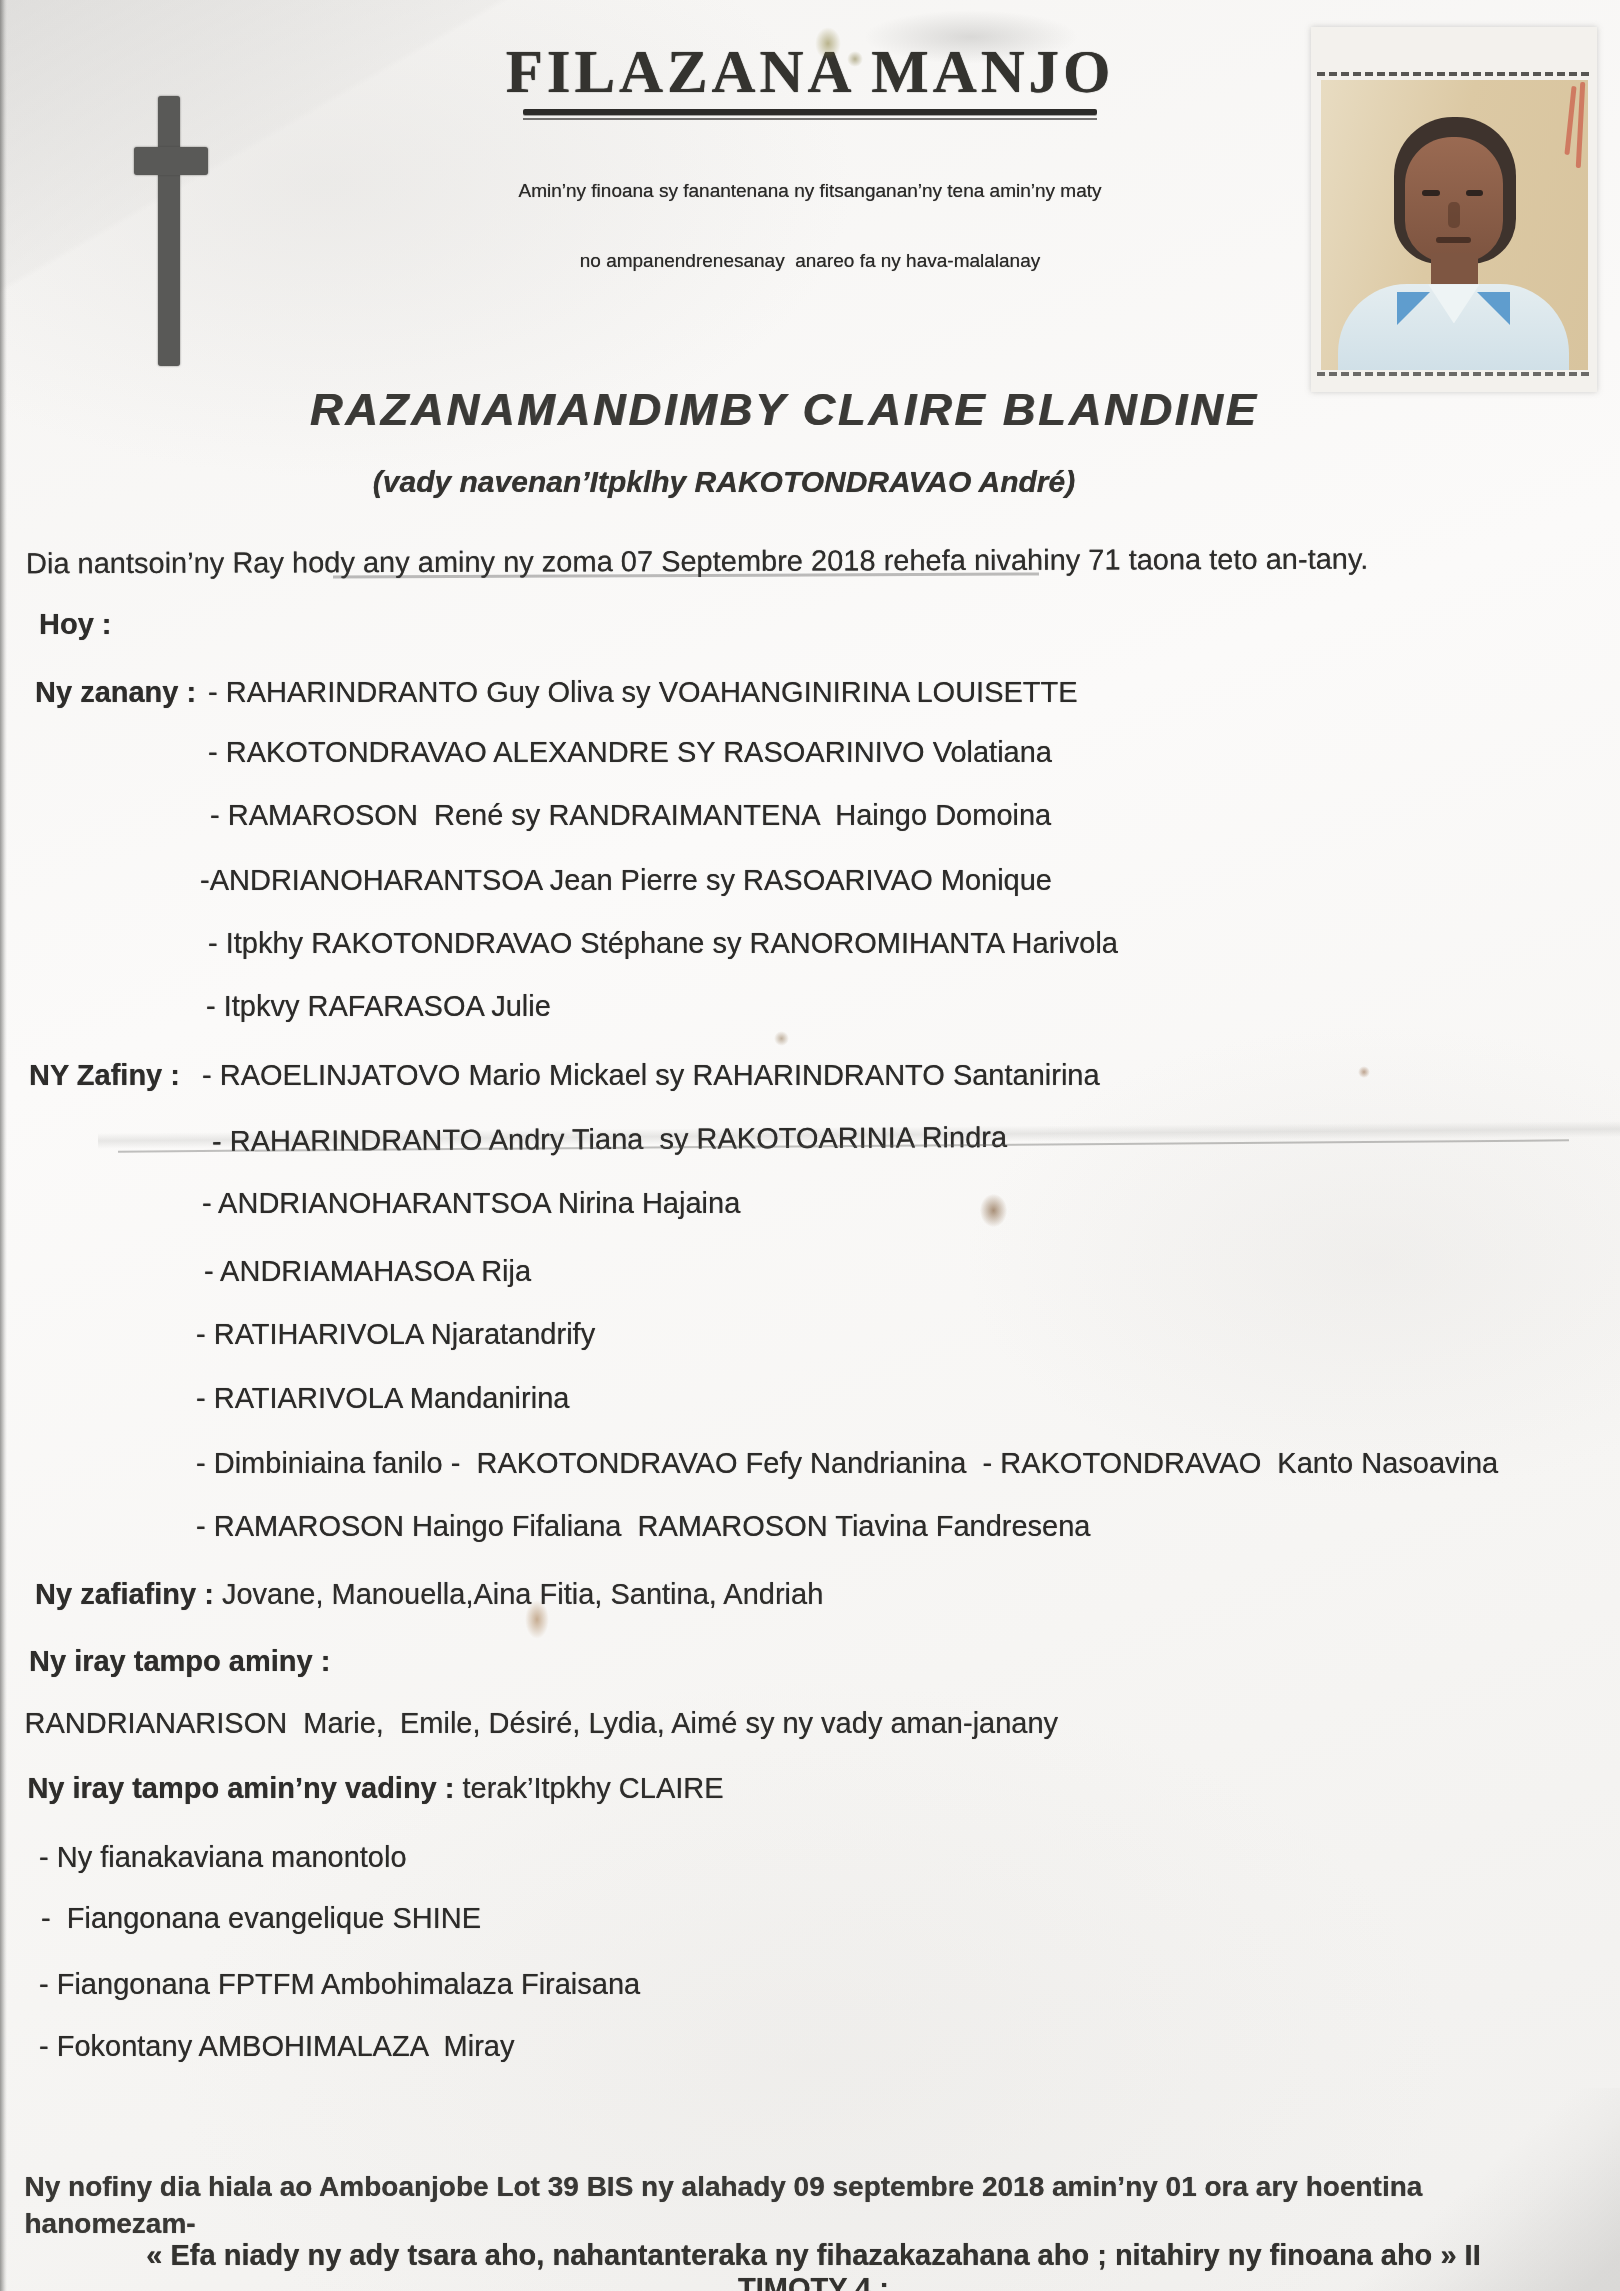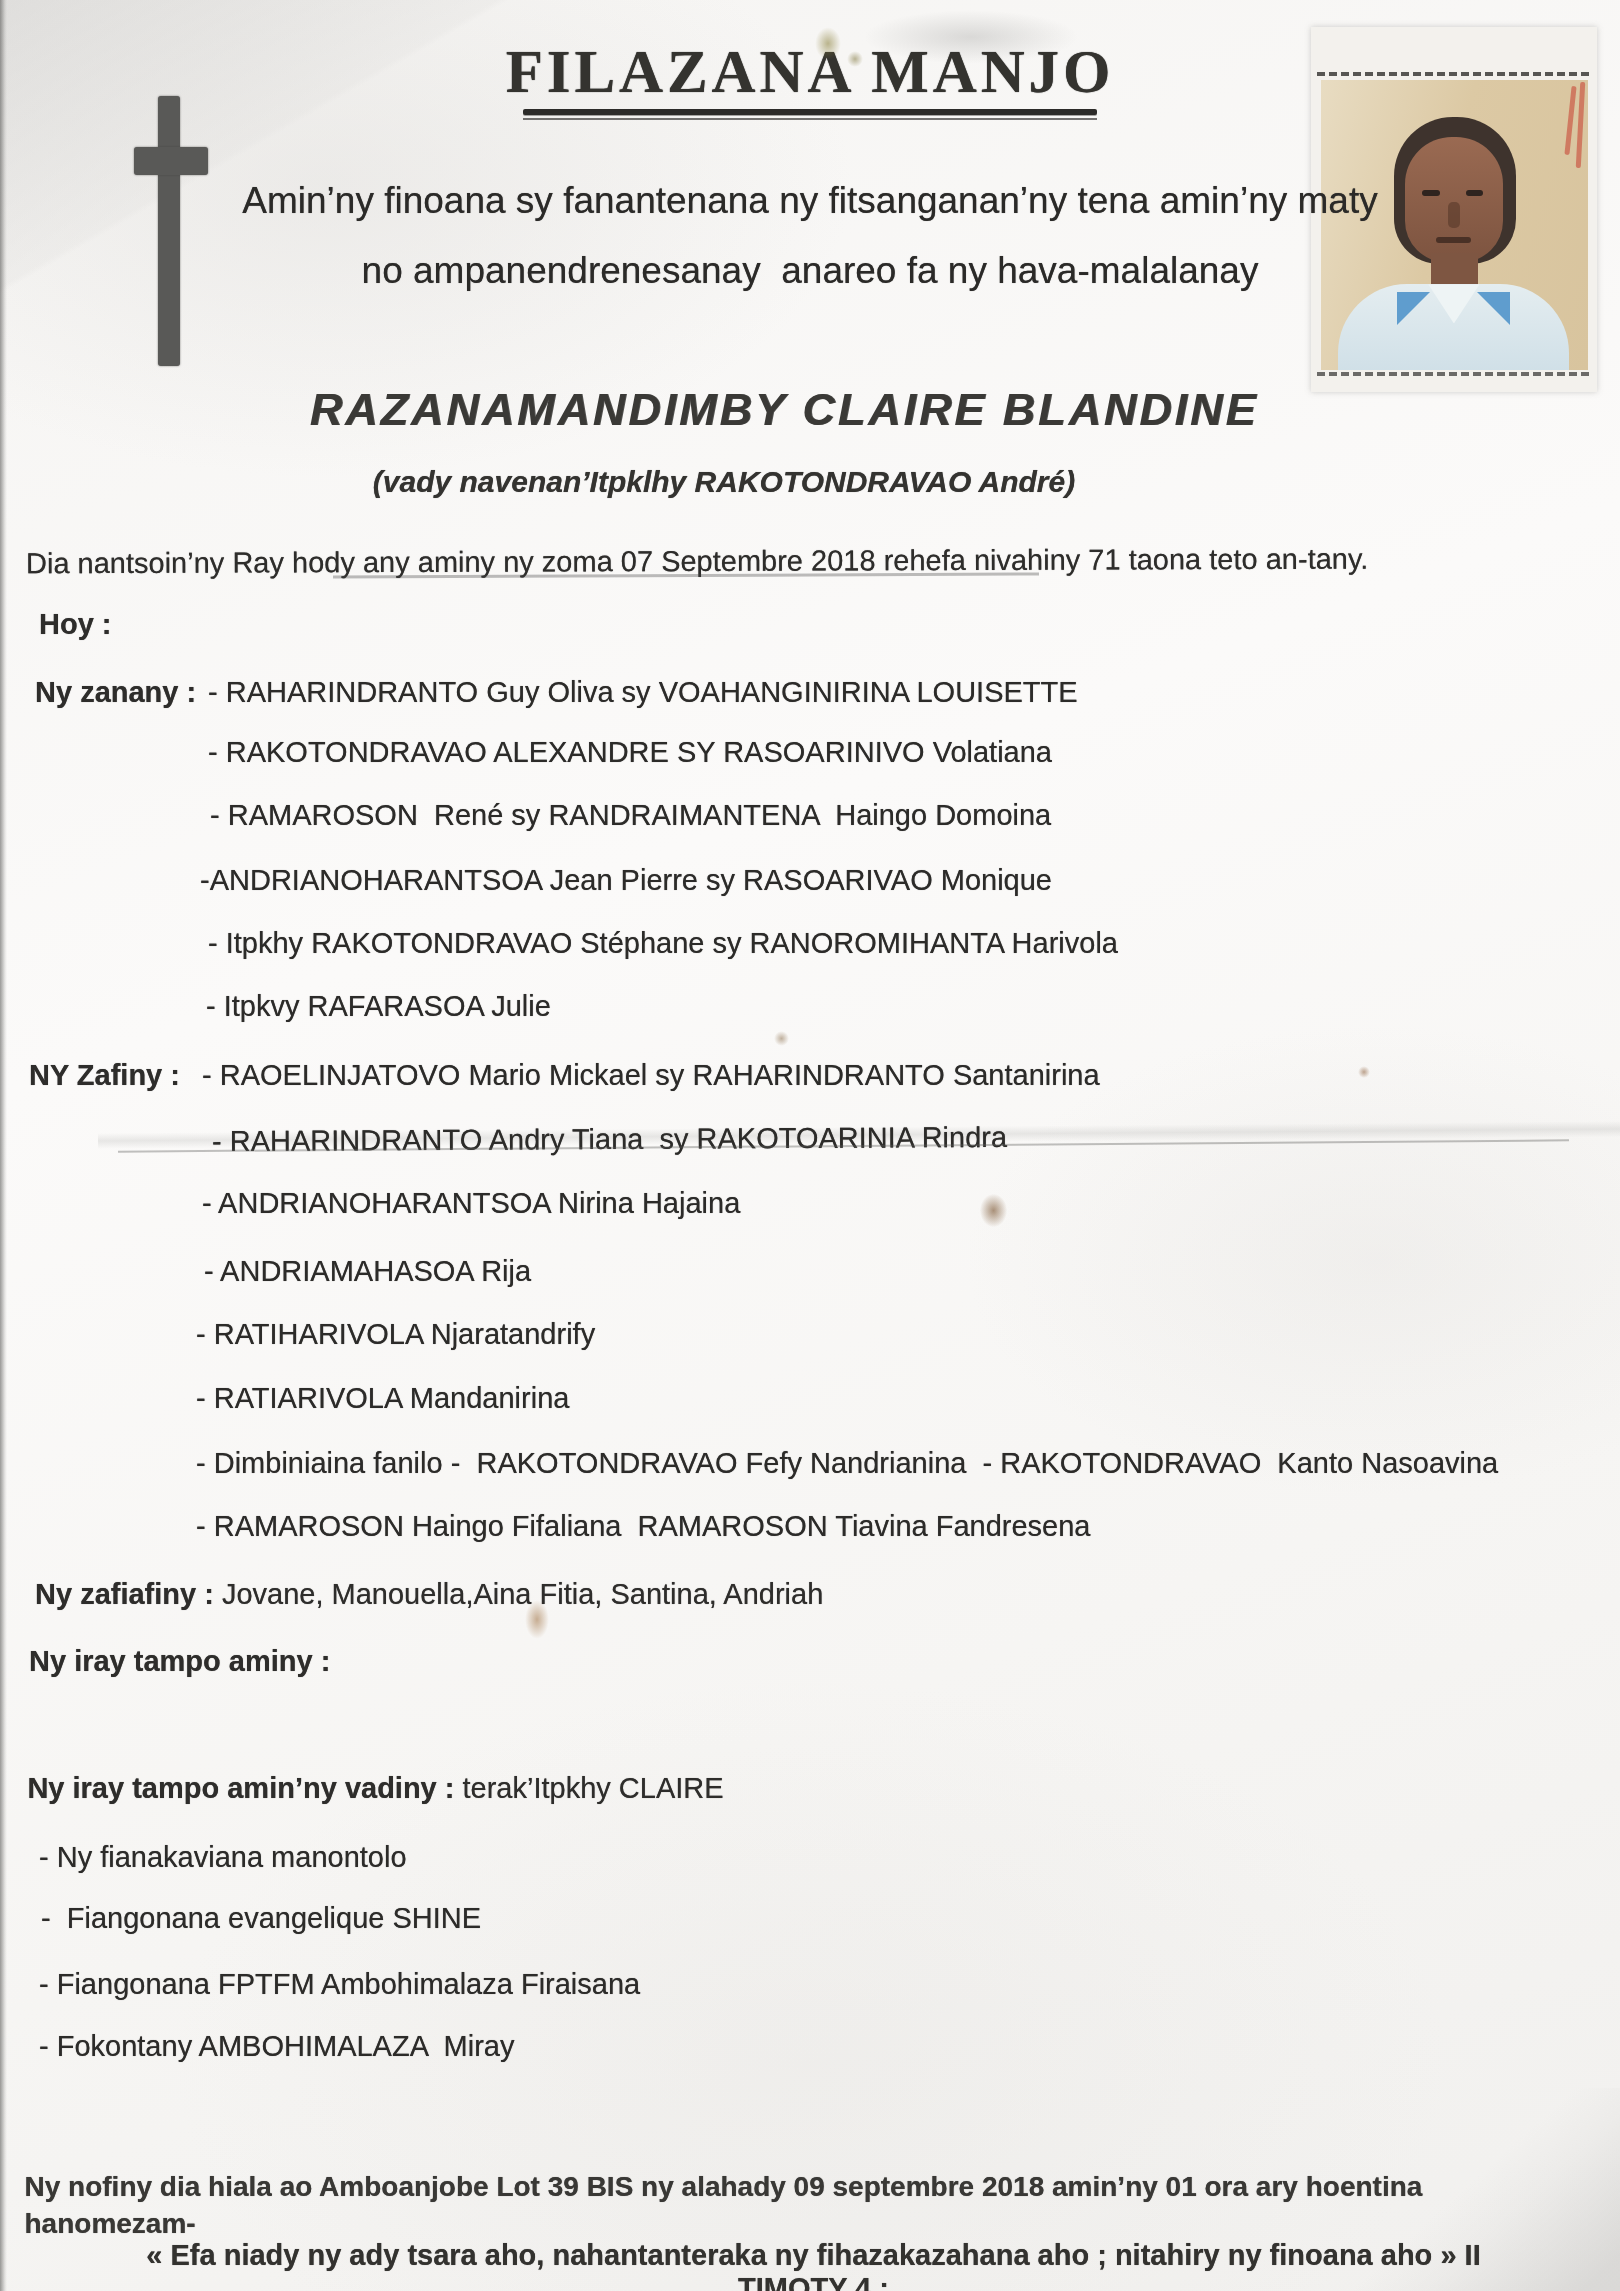--- a/index.html
+++ b/index.html
@@ -14,21 +14,21 @@
   }
   .txt{position:absolute; white-space:pre-wrap; text-shadow:0 0 0.7px rgba(35,35,35,.75);}
   .b{font-weight:700;}
   .title{
     font-family:"Liberation Serif", serif; font-weight:700; font-size:61px; letter-spacing:3.9px;
     color:#34332f; text-shadow:0 0 1px rgba(30,30,28,.9);
   }
   .title-wrap{position:absolute; top:37px; left:0; width:1620px; text-align:center;}
   .title-underline{width:574px; height:5.9px; background:#2c2b29; margin:2px auto 0; border-radius:2px; box-shadow:0 1px 0 rgba(44,43,41,.4);}
   .title-underline2{width:574px; height:2px; background:rgba(44,43,41,.65); margin:2.9px auto 0;}
-  .center-line{position:absolute; left:0; width:1620px; text-align:center; font-size:37px; color:#2b2a28;}
+  .center-line{position:absolute; left:0; width:1620px; text-align:center; font-size:19px; color:#2b2a28;}
   .name{
     position:absolute; top:384px; left:0; width:1568px; text-align:center;
     font-size:45px; font-weight:700; font-style:italic; letter-spacing:2.9px; color:#3a3936;
     text-shadow:1px 0 0 rgba(40,40,38,.8);
   }
   .subname{
     position:absolute; top:465px; left:0; width:1448px; text-align:center;
     font-size:30px; font-weight:700; font-style:italic; color:#343330;
   }
   .body-line{font-size:29px;}
@@ -144,20 +144,21 @@
   <div class="txt item" style="top:1187px; left:202px;">- ANDRIANOHARANTSOA Nirina Hajaina</div>
   <div class="txt item" style="top:1255px; left:204px;">- ANDRIAMAHASOA Rija</div>
   <div class="txt item" style="top:1318px; left:196px;">- RATIHARIVOLA Njaratandrify</div>
   <div class="txt item" style="top:1382px; left:196px;">- RATIARIVOLA Mandanirina</div>
   <div class="txt item" style="top:1447px; left:196px;">- Dimbiniaina fanilo -  RAKOTONDRAVAO Fefy Nandrianina  - RAKOTONDRAVAO  Kanto Nasoavina</div>
   <div class="txt item" style="top:1510px; left:196px;">- RAMAROSON Haingo Fifaliana  RAMAROSON Tiavina Fandresena</div>
 
   <div class="txt body-line" style="top:1578px; left:35px;"><span class="b">Ny zafiafiny :</span><span> </span><span>Jovane, Manouella,Aina Fitia, Santina, Andriah</span></div>
 
   <div class="txt body-line b" style="top:1645px; left:29px;">Ny iray tampo aminy :</div>
+  <div class="txt body-line" style="top:1707px; left:24.5px;">RANDRIANARISON  Marie,  Emile, Désiré, Lydia, Aimé sy ny vady aman-janany</div>
 
   <div class="txt body-line" style="top:1772px; left:27.4px;"><span class="b">Ny iray tampo amin’ny vadiny :</span><span> </span><span>terak’Itpkhy CLAIRE</span></div>
 
   <div class="txt item" style="top:1841px; left:39px;">- Ny fianakaviana manontolo</div>
   <div class="txt item" style="top:1902px; left:41px;">-  Fiangonana evangelique SHINE</div>
   <div class="txt item" style="top:1968px; left:39px;">- Fiangonana FPTFM Ambohimalaza Firaisana</div>
   <div class="txt item" style="top:2030px; left:39px;">- Fokontany AMBOHIMALAZA  Miray</div>
 
   <div class="txt b" style="top:2094px; left:24.5px; width:1529px; font-size:28px; line-height:37px; color:#393835;">
     <div>Ny nofiny dia hiala ao Amboanjobe Lot 39 BIS ny alahady 09 septembre 2018 amin’ny 01 ora ary hoentina hanomezam-</div>

